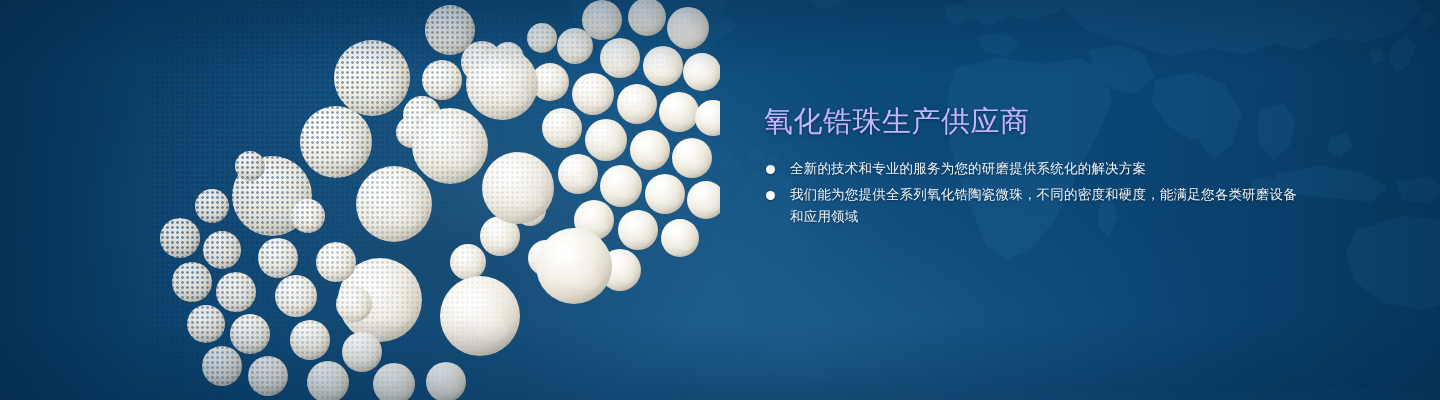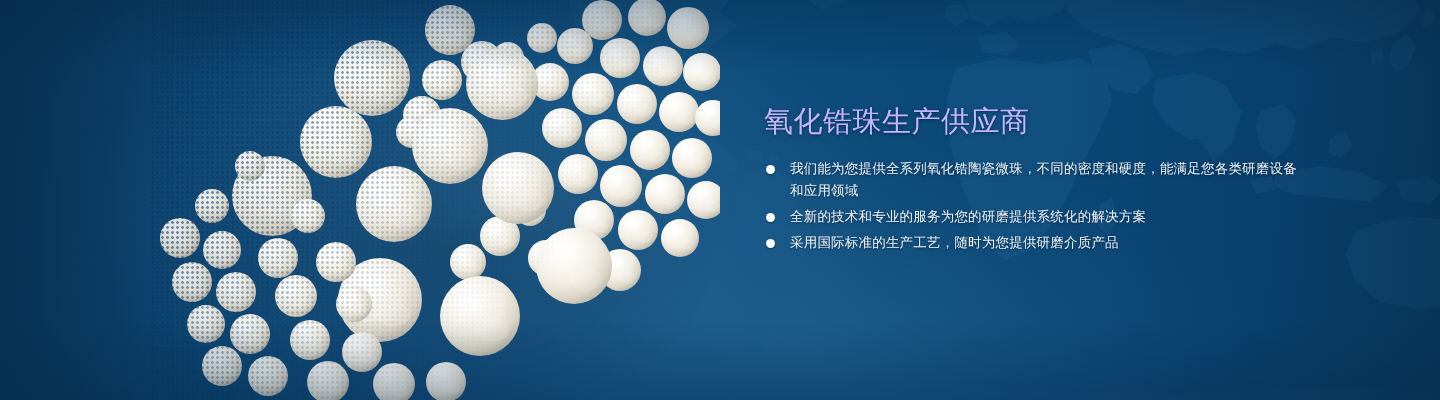--- a/index.html
+++ b/index.html
@@ -328,26 +328,22 @@
   </div>
 
   <div class="bg-vignette"></div>
 
   <div class="copy">
     <h1 class="headline">氧化锆珠生产供应商</h1>
 
     <ul class="bullets">
       <li class="bullet">
         <span class="bullet-dot"></span>
-        <span class="bullet-text">我们能为您提供全系列氧化锆陶瓷微珠，不同的密度和硬度，能满足您各类研磨设备和应用领域</span>
-      </li>
-      <li class="bullet">
-        <span class="bullet-dot"></span>
         <span class="bullet-text">全新的技术和专业的服务为您的研磨提供系统化的解决方案</span>
       </li>
       <li class="bullet">
         <span class="bullet-dot"></span>
-        <span class="bullet-text">采用国际标准的生产工艺，随时为您提供研磨介质产品</span>
+        <span class="bullet-text">我们能为您提供全系列氧化锆陶瓷微珠，不同的密度和硬度，能满足您各类研磨设备和应用领域</span>
       </li>
     </ul>
   </div>
 
 </div>
 
 </body></html>

